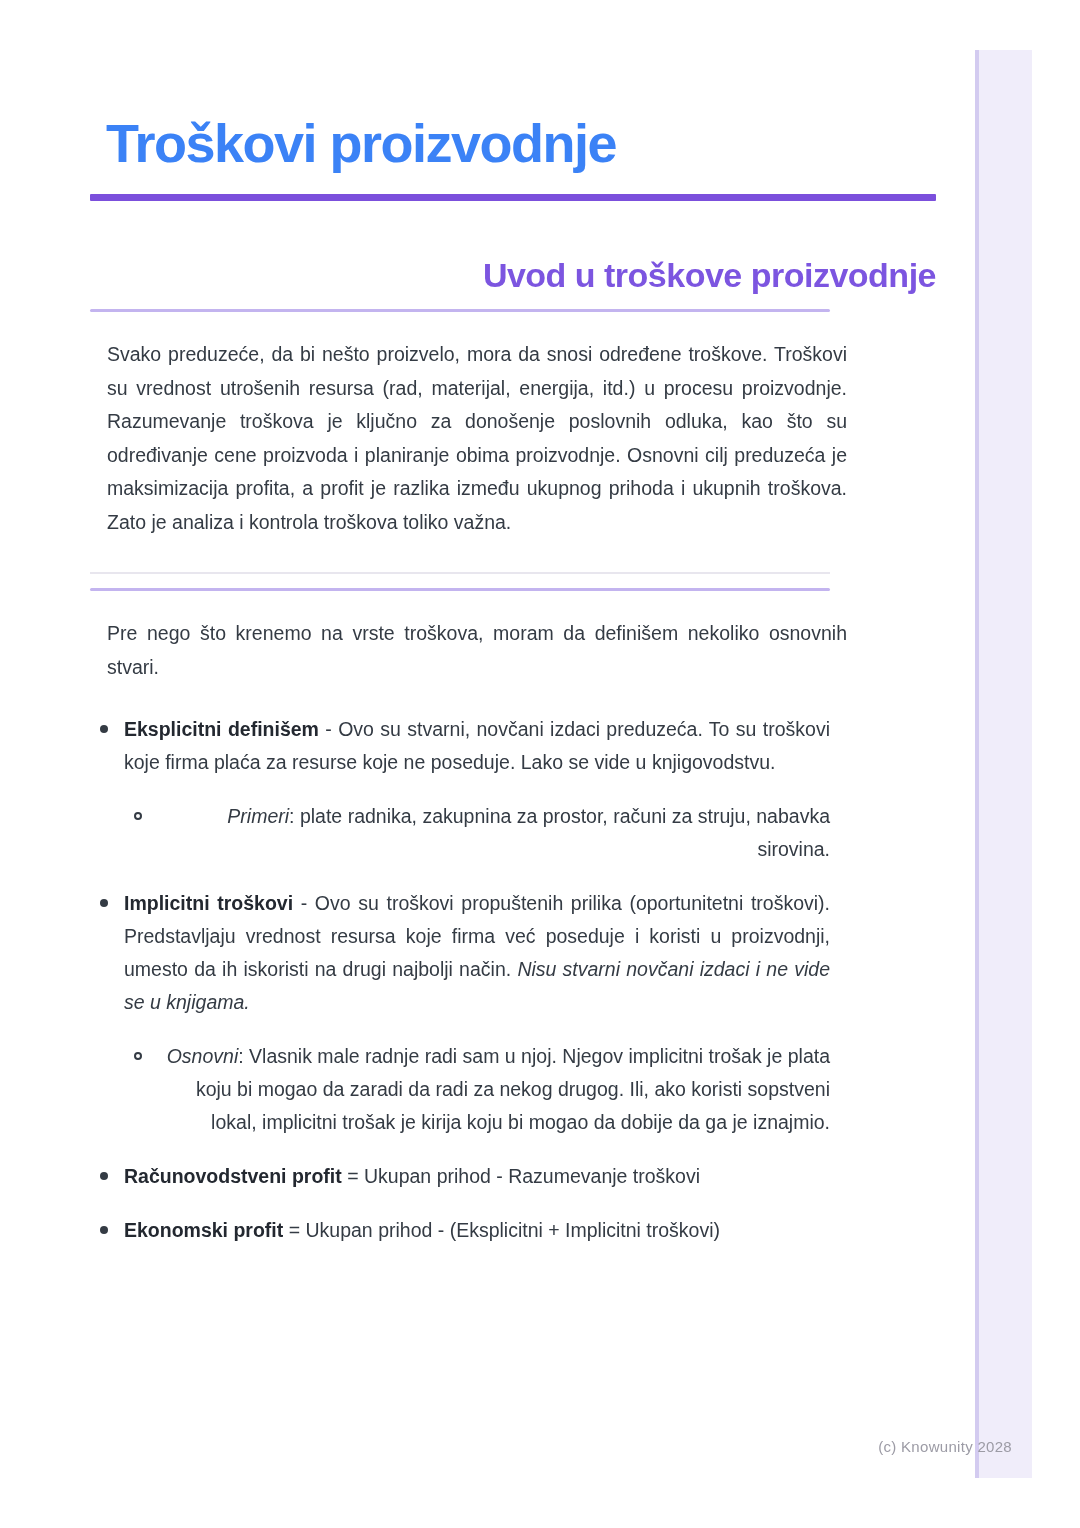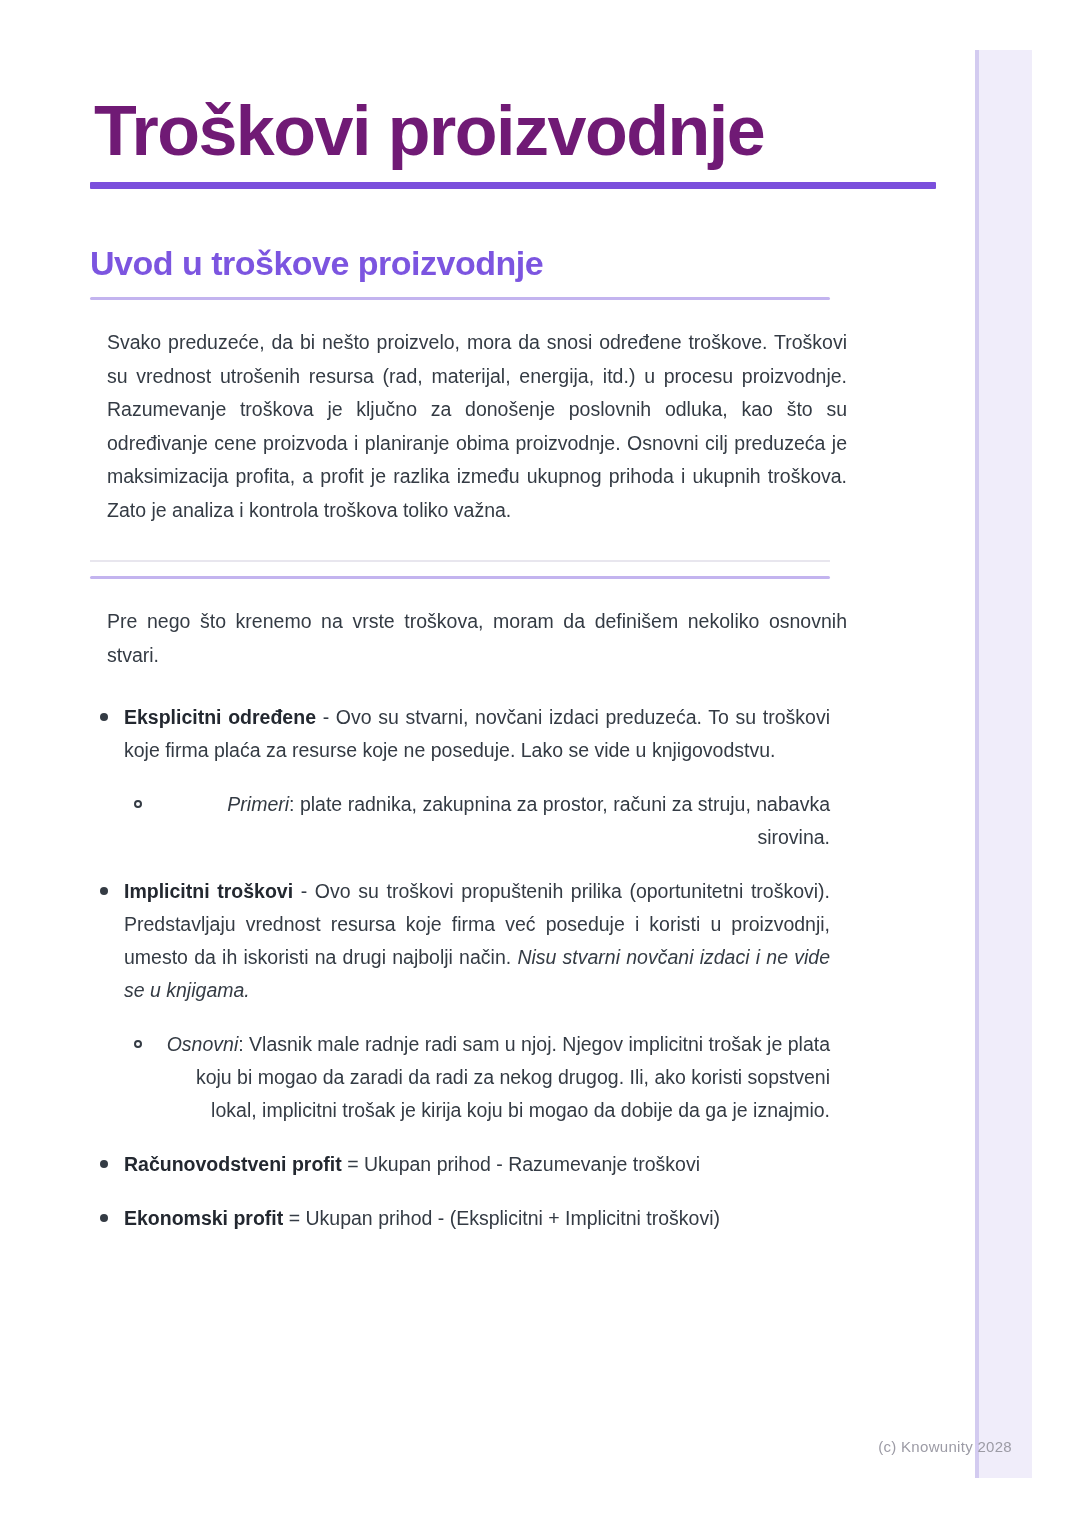--- a/index.html
+++ b/index.html
@@ -27,43 +27,44 @@
     z-index: 1;
   }
   .content {
     position: absolute;
     left: 90px;
     top: 0;
     width: 846px;
     z-index: 2;
   }
   h1.page-title {
-    margin: 4px;
+    margin: 16px;
     padding-top: 98px;
-    font-size: 70px;
+    font-size: 54px;
     line-height: 58px;
     font-weight: 800;
     letter-spacing: -1.5px;
-    color: #701a75;
+    color: #3b82f6;
   }
   .title-rule {
     margin-top: 22px;
     width: 846px;
     height: 7px;
     background: #7B4FDC;
     border-radius: 1px;
   }
   h2.section-heading {
     margin: 0;
     margin-top: 54px;
     font-size: 34px;
     line-height: 40px;
     font-weight: 700;
     letter-spacing: -0.5px;
     color: #7C55E0;
+    text-align: right;
   }
   .h2-rule {
     margin-top: 14px;
     width: 740px;
     height: 3px;
     background: #C3B4EF;
     border-radius: 2px;
   }
   p.body-text {
     margin: 17px;
@@ -151,21 +152,21 @@
     <div class="h2-rule"></div>
     <p class="body-text">Svako preduzeće, da bi nešto proizvelo, mora da snosi određene troškove. Troškovi su vrednost utrošenih resursa (rad, materijal, energija, itd.) u procesu proizvodnje. Razumevanje troškova je ključno za donošenje poslovnih odluka, kao što su određivanje cene proizvoda i planiranje obima proizvodnje. Osnovni cilj preduzeća je maksimizacija profita, a profit je razlika između ukupnog prihoda i ukupnih troškova. Zato je analiza i kontrola troškova toliko važna.</p>
   </section>
 
   <div class="divider"></div>
 
   <section>
     <div class="h2-rule"></div>
     <p class="body-text">Pre nego što krenemo na vrste troškova, moram da definišem nekoliko osnovnih stvari.</p>
     <ul class="bullets" id="bullets">
-        <li class="li-main"><span class="marker"></span><strong>Eksplicitni određene</strong><span> - Ovo su stvarni, novčani izdaci preduzeća. To su troškovi koje firma plaća za resurse koje ne poseduje. Lako se vide u knjigovodstvu.</span></li>
+        <li class="li-main"><span class="marker"></span><strong>Eksplicitni definišem</strong><span> - Ovo su stvarni, novčani izdaci preduzeća. To su troškovi koje firma plaća za resurse koje ne poseduje. Lako se vide u knjigovodstvu.</span></li>
         <li class="li-sub"><span class="marker"></span><em>Primeri</em><span>: plate radnika, zakupnina za prostor, računi za struju, nabavka sirovina.</span></li>
         <li class="li-main"><span class="marker"></span><strong>Implicitni troškovi</strong><span> - Ovo su troškovi propuštenih prilika (oportunitetni troškovi). Predstavljaju vrednost resursa koje firma već poseduje i koristi u proizvodnji, umesto da ih iskoristi na drugi najbolji način. </span><em>Nisu stvarni novčani izdaci i ne vide se u knjigama.</em></li>
         <li class="li-sub"><span class="marker"></span><em>Osnovni</em><span>: Vlasnik male radnje radi sam u njoj. Njegov implicitni trošak je plata koju bi mogao da zaradi da radi za nekog drugog. Ili, ako koristi sopstveni lokal, implicitni trošak je kirija koju bi mogao da dobije da ga je iznajmio.</span></li>
         <li class="li-main"><span class="marker"></span><strong>Računovodstveni profit</strong><span> = Ukupan prihod - Razumevanje troškovi</span></li>
         <li class="li-main"><span class="marker"></span><strong>Ekonomski profit</strong><span> = Ukupan prihod - (Eksplicitni + Implicitni troškovi)</span></li>
       </ul>
   </section>
 
 </div>
 

